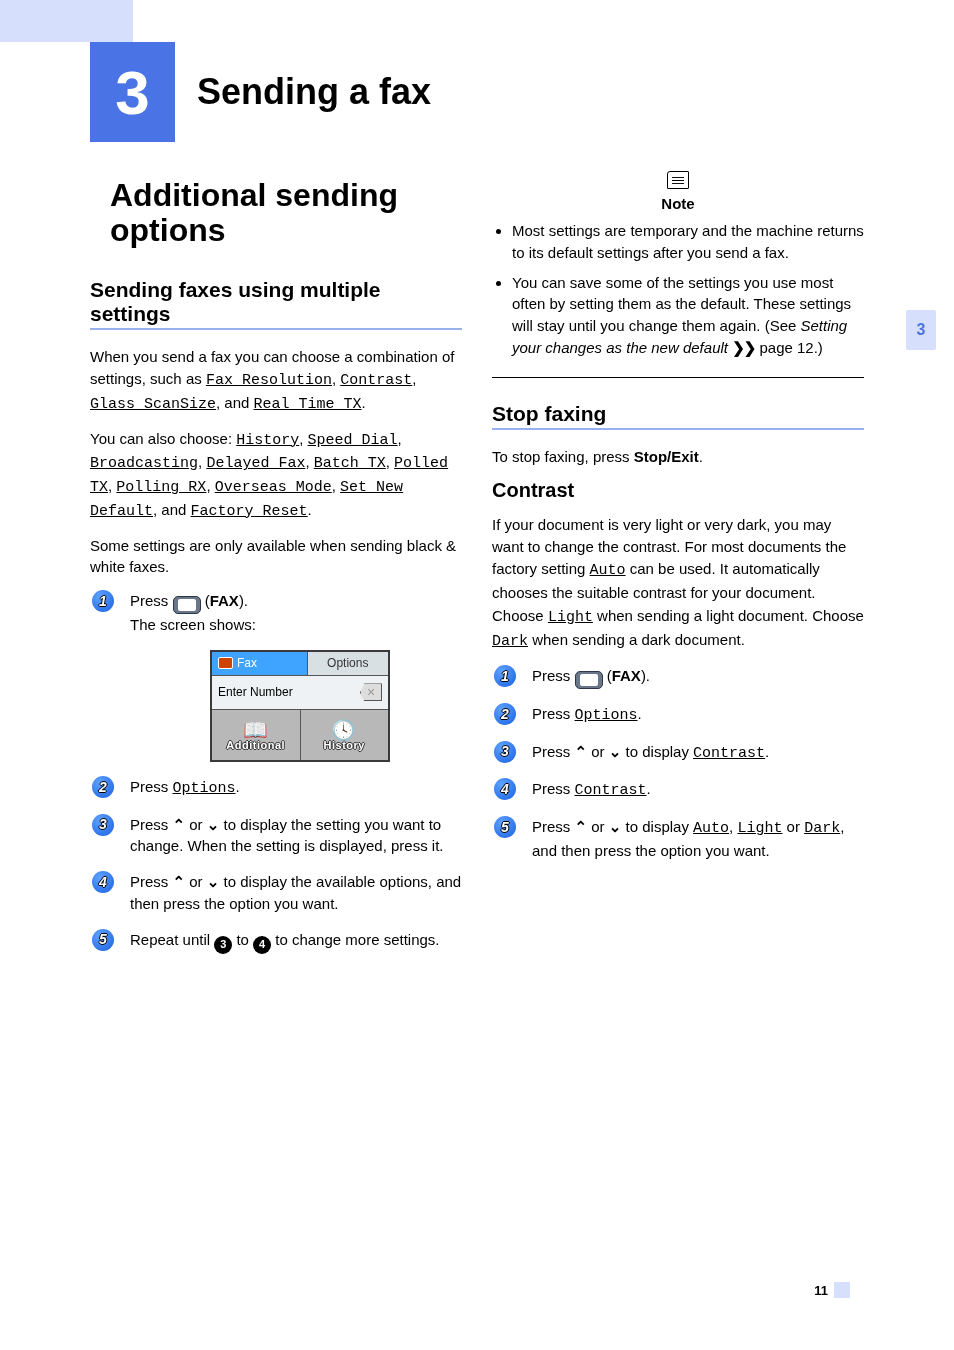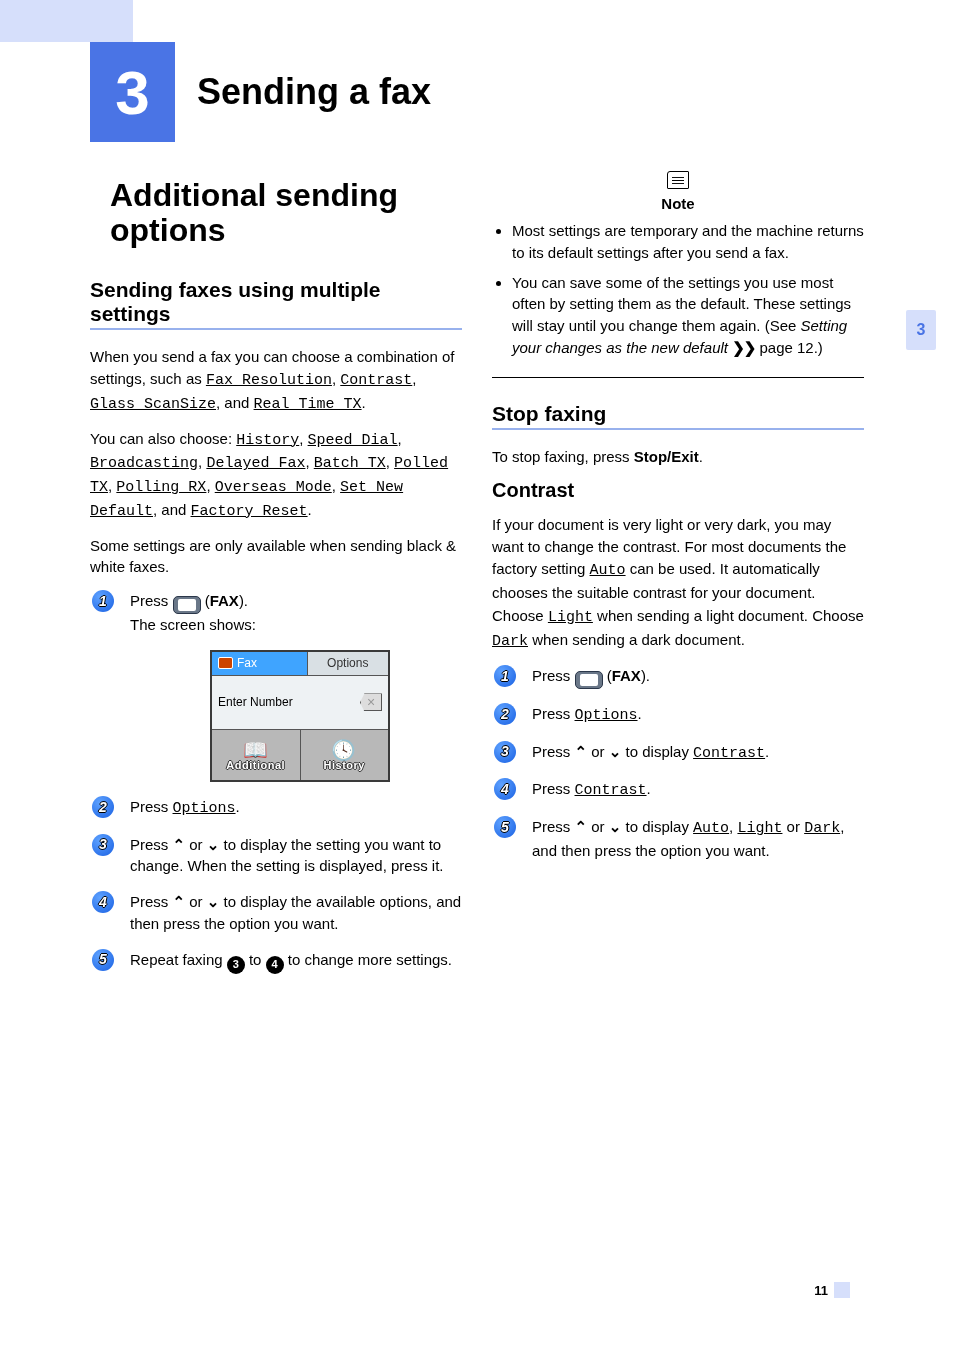--- a/index.html
+++ b/index.html
@@ -115,21 +115,21 @@
     border-bottom: 1px solid #555; padding-left: 6px;
   }
   .screen .header .left .faxico {
     width: 15px; height: 12px; border: 1px solid #fff; background: #cc4400; border-radius: 2px;
   }
   .screen .header .right {
     flex: 1; background: #d9e0e4; display: flex; align-items: center; justify-content: center;
     color: #333; border-left: 1px solid #555; border-bottom: 1px solid #555;
   }
   .screen .entry {
-    background: #eef2f4; height: 54px; display: flex; align-items: center; justify-content: space-between;
+    background: #eef2f4; height: 34px; display: flex; align-items: center; justify-content: space-between;
     padding: 0 6px; border-bottom: 1px solid #555;
   }
   .screen .entry .back {
     width: 22px; height: 18px; border: 1px solid #555; background: #ddd;
     display:flex;align-items:center;justify-content:center;color:#999;font-size:14px;
     clip-path: polygon(20% 0, 100% 0, 100% 100%, 20% 100%, 0 50%);
   }
   .screen .bottom { display: flex; height: 50px; }
   .screen .bottom > div { flex: 1; display: flex; flex-direction: column; align-items: center; justify-content: center; }
   .screen .bottom .left { border-right: 1px solid #555; background:#b8b8b8; }
@@ -248,21 +248,21 @@
               </span>
             </span>
           <span>Press </span><span class="arrow-up">⌃</span><span> or </span><span class="arrow-down">⌄</span><span> to display the available options, and then press the option you want.</span>
         </li>
         <li>
           <span class="badge-wrap">
               <span class="badge">
                 <span class="num">5</span>
               </span>
             </span>
-          <span>Repeat faxing </span><span class="inline-badge">3</span><span> to </span><span class="inline-badge">4</span><span> to change more settings.</span>
+          <span>Repeat until </span><span class="inline-badge">3</span><span> to </span><span class="inline-badge">4</span><span> to change more settings.</span>
         </li>
       </ol>
     </div>
 
     <div class="col col-right">
 
       <div class="note-box">
         <div class="note-head">
           <span class="ico"></span>
           <span class="lbl">Note</span>

